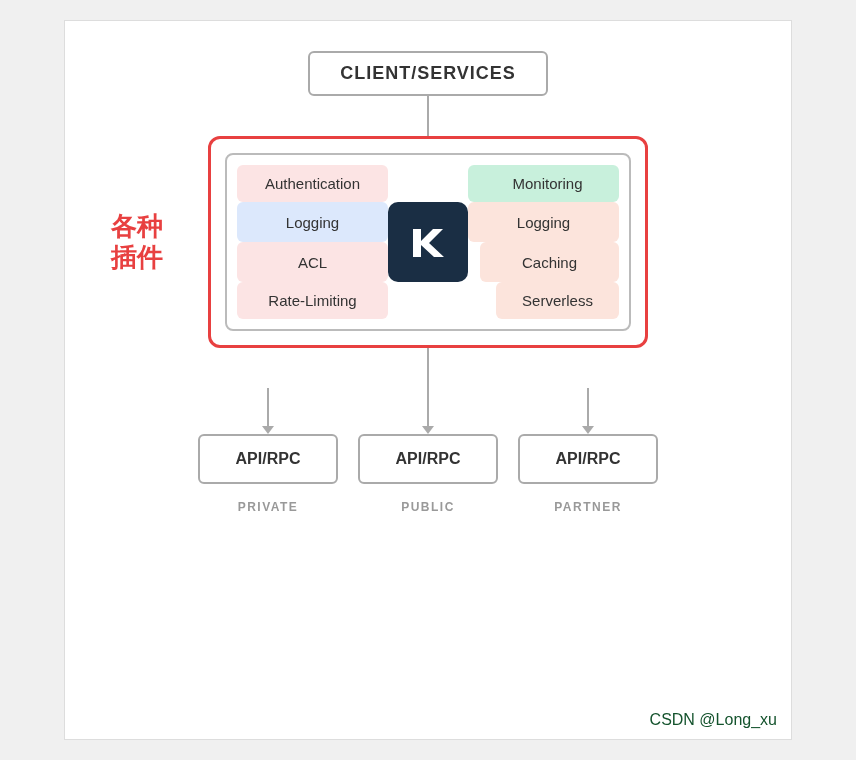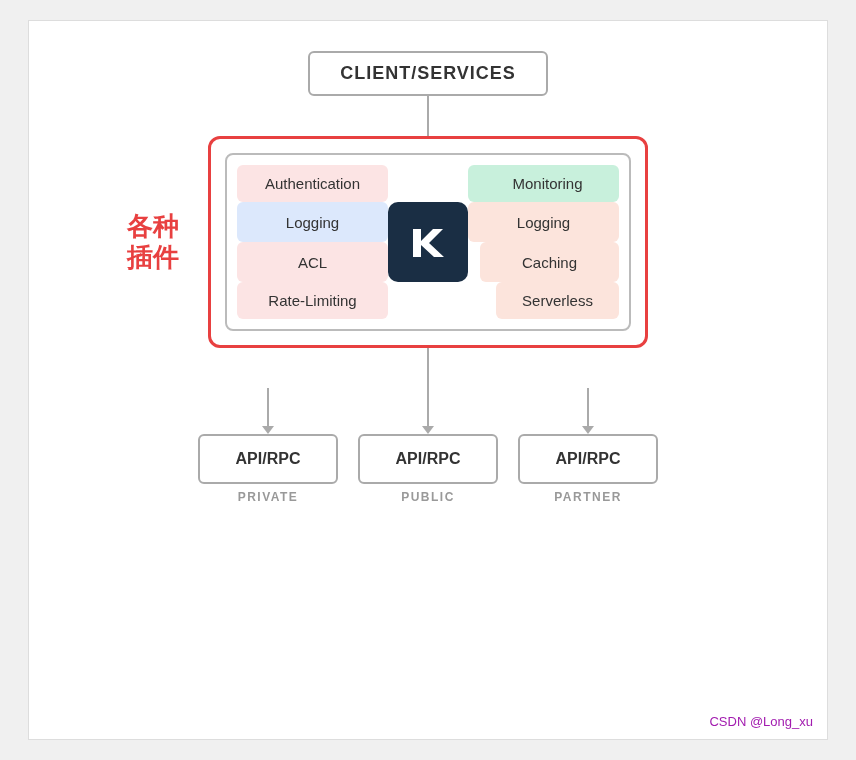--- a/index.html
+++ b/index.html
@@ -11,21 +11,21 @@
       display: flex;
       align-items: center;
       justify-content: center;
       font-family: 'Arial', sans-serif;
       overflow: hidden;
     }
 
     .diagram-container {
       background: #ffffff;
       border: 1px solid #ddd;
-      width: 800px;
+      width: 728px;
       height: 720px;
       position: relative;
       display: flex;
       flex-direction: column;
       align-items: center;
       padding: 30px 20px 20px;
     }
 
     
     .client-box {
@@ -110,21 +110,20 @@
     .side-label {
       position: absolute;
       left: -100px;
       top: 50%;
       transform: translateY(-50%);
       color: #e84040;
       font-size: 26px;
       font-weight: bold;
       text-align: center;
       line-height: 1.2;
-      margin-left: 16px;
     }
 
     
     .h-line {
       width: 2px;
       height: 40px;
       background: #aaa;
     }
 
     .branch-container {
@@ -168,43 +167,43 @@
       padding: 14px 20px;
       font-size: 16px;
       font-weight: bold;
       color: #333;
       background: #fff;
       width: 140px;
       text-align: center;
     }
 
     .branch-label {
-      margin-top: 6px;
+      margin-top: 16px;
       font-size: 12px;
       letter-spacing: 1.5px;
       color: #999;
       font-weight: 600;
     }
 
     
     .arrow-down {
       width: 0;
       height: 0;
       border-left: 6px solid transparent;
       border-right: 6px solid transparent;
       border-top: 8px solid #aaa;
       margin-top: 0;
     }
 
     .watermark {
       position: absolute;
       bottom: 10px;
       right: 14px;
-      font-size: 13px;
-      color: #a21caf;
+      font-size: 16px;
+      color: #14532d;
       text-align: center;
     }
 
     .connector-group {
       display: flex;
       flex-direction: column;
       align-items: center;
     }
   </style>
 </head>

